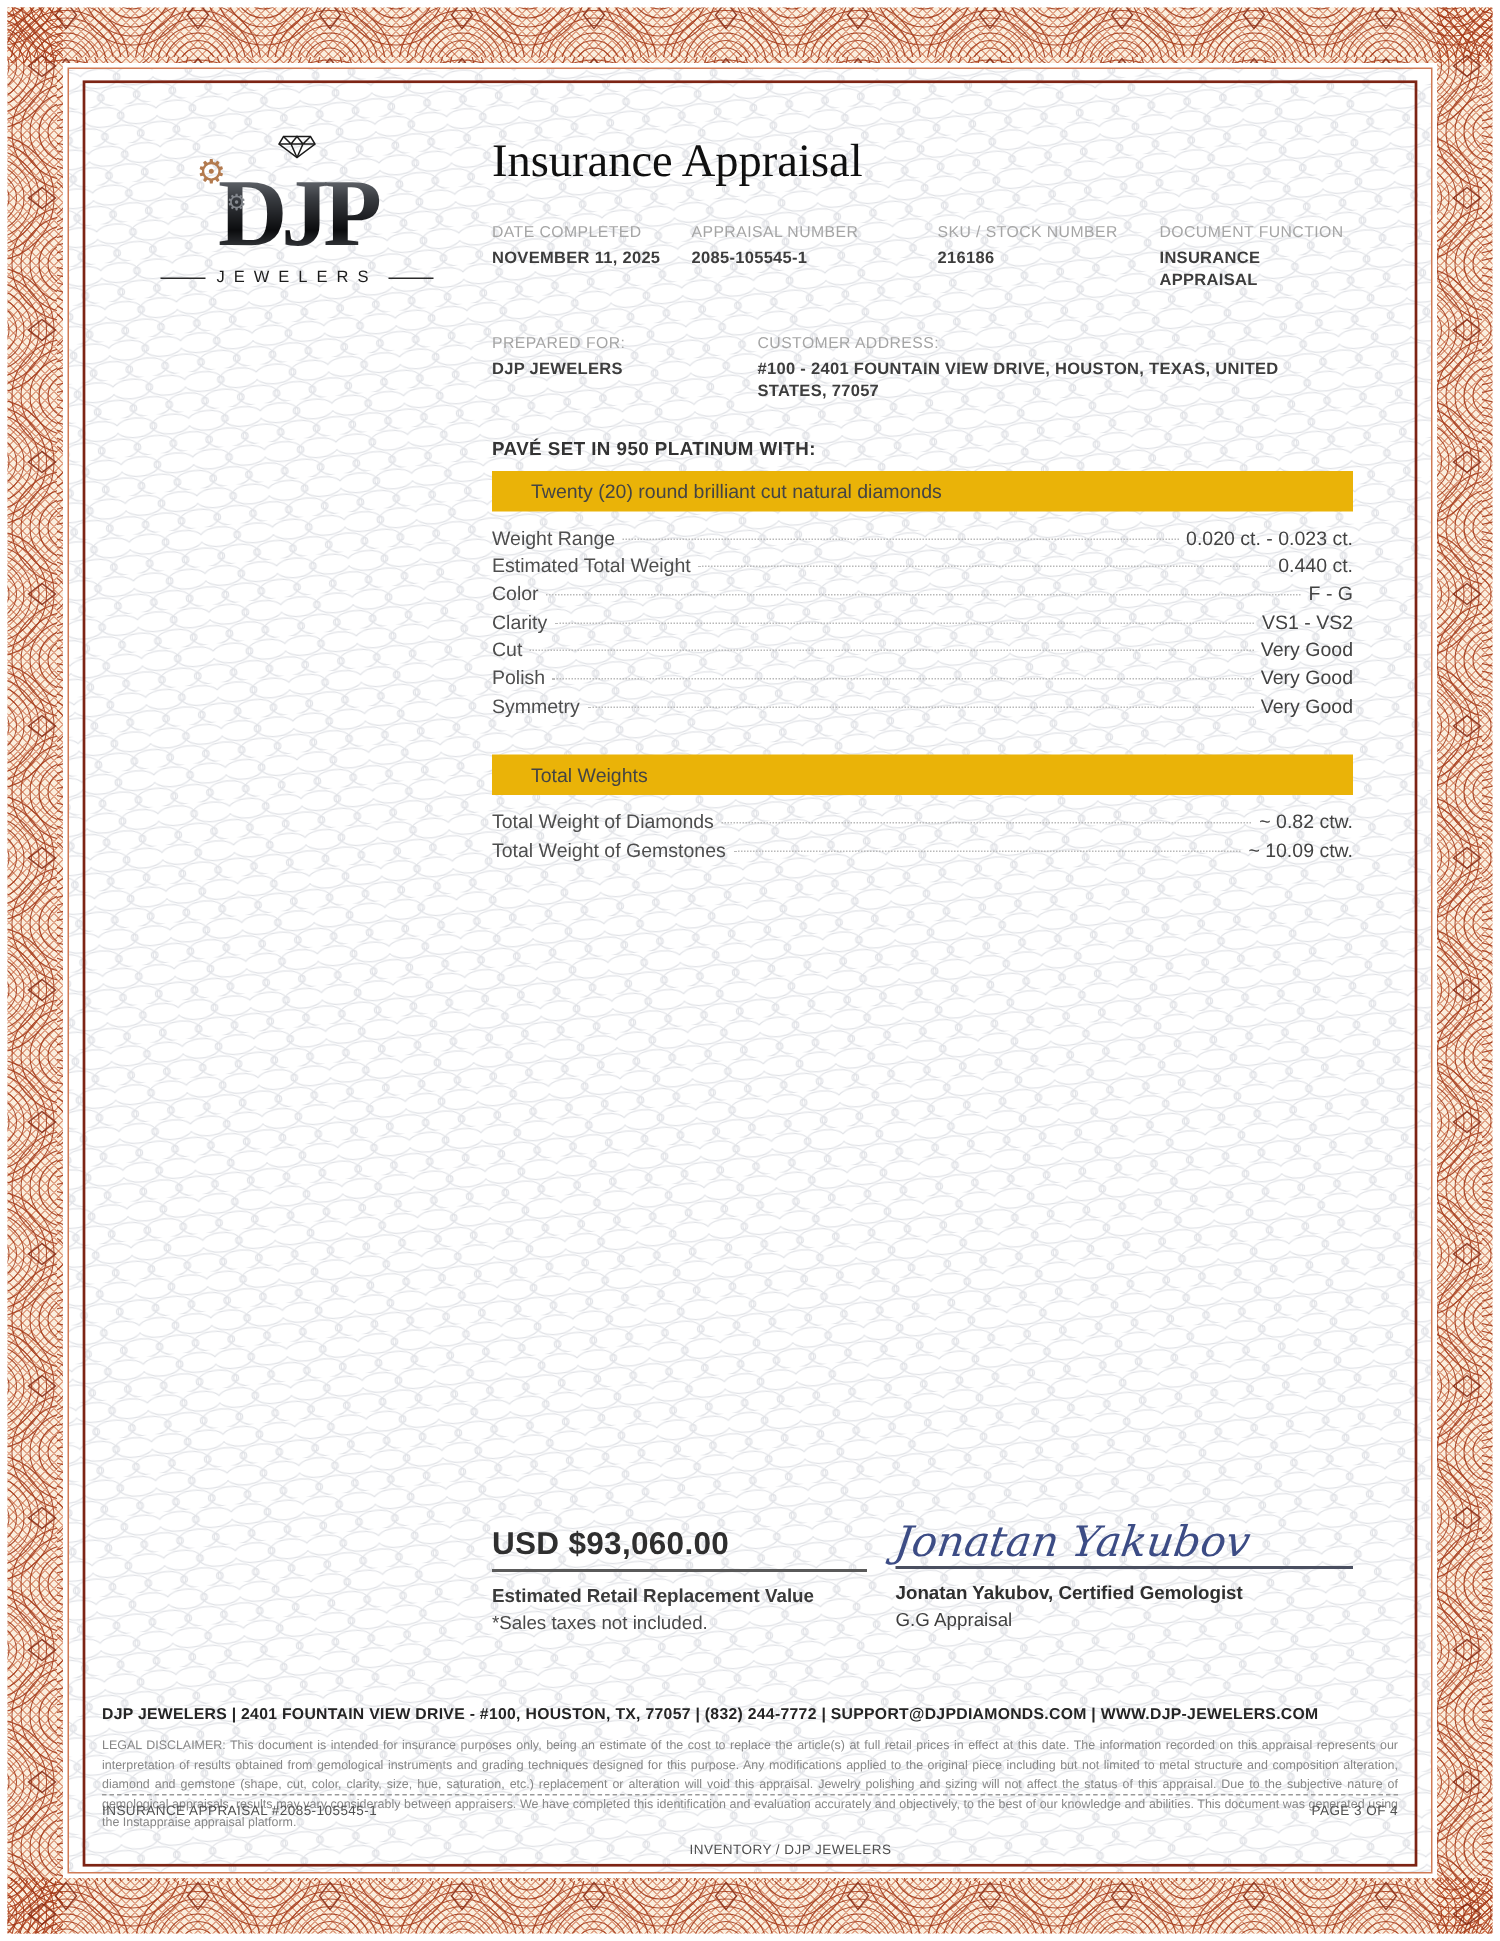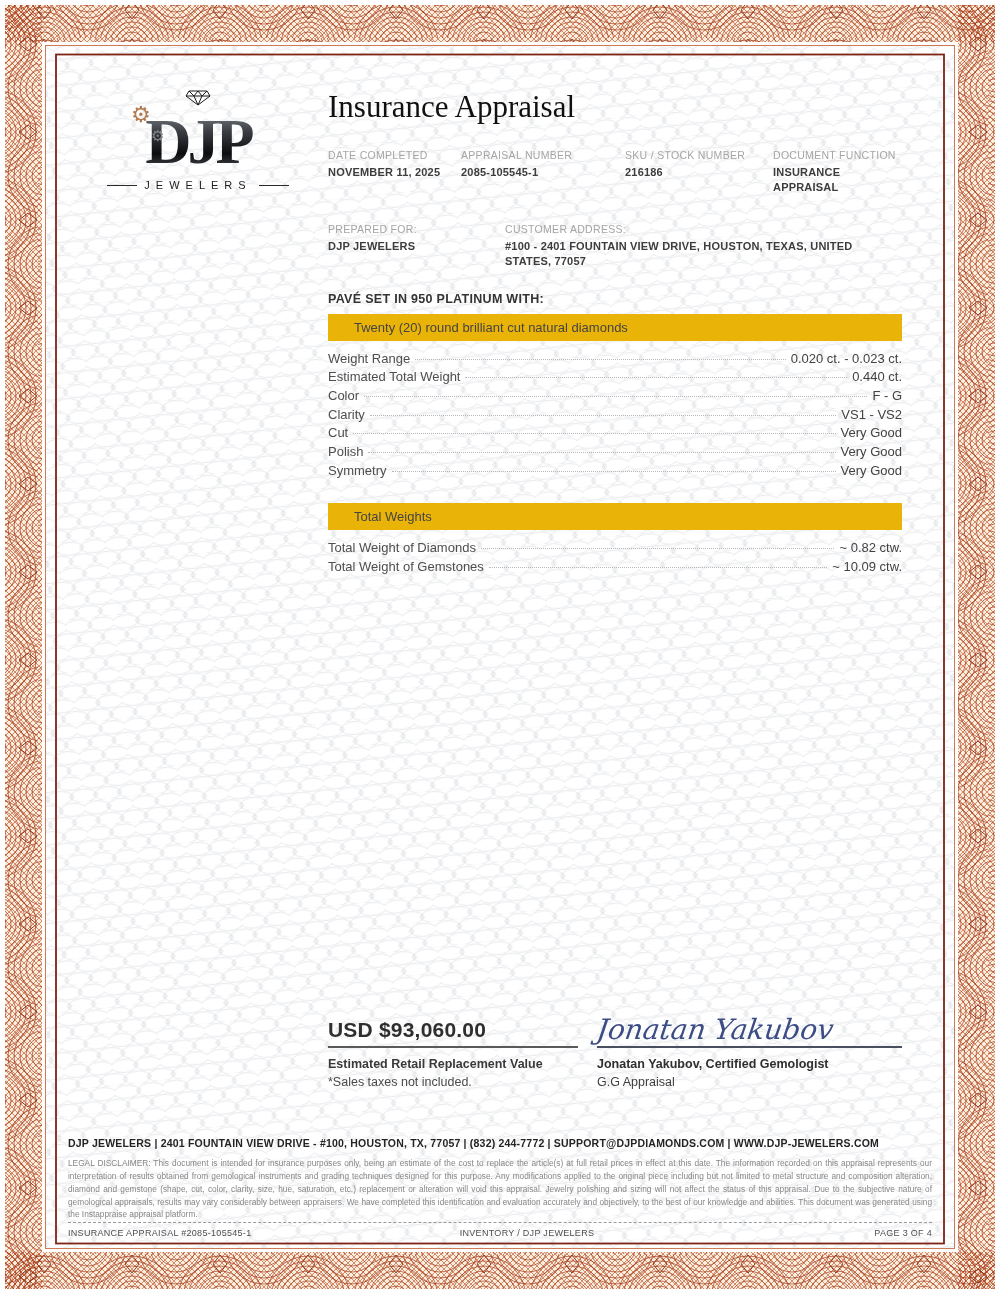--- a/index.html
+++ b/index.html
@@ -41,41 +41,41 @@
   .bar { background:#eab308; margin-top:8px; padding:6px 26px; font-size:13px; color:#444; }
   .totals-bar { margin-top:22px; }
 
   .attrs { margin-top:10px; }
   .attr-row { display:flex; align-items:baseline; height:18.7px; font-size:13px; }
   .attr-row .lbl { white-space:nowrap; color:#4e4e4e; }
   .attr-row .dots { flex:1; border-bottom:1.5px dotted #b9b9b9; margin:0 5px; transform:translateY(-3px); }
   .attr-row .val { white-space:nowrap; color:#424242; }
 
   
-  .valuation-row { display:flex; align-items:flex-end; margin-top:440px; }
+  .valuation-row { display:flex; align-items:center; margin-top:440px; }
   .price-block { width:250px; }
   .price { font-size:21px; font-weight:700; color:#2f2f2f; letter-spacing:.2px; }
   .u-line { border-bottom:2px solid #5a5a5a; margin-top:4px; }
   .price-label { font-size:12.5px; font-weight:700; color:#3a3a3a; margin-top:9px; }
   .price-note { font-size:12.5px; color:#4a4a4a; margin-top:4px; }
   .sig-block { flex:1; margin-left:19px; }
   .sig-script { font-family:"DejaVu Serif", serif; font-style:italic; font-size:28px; color:#3c4c85;
                 transform:skewX(-8deg); height:33px; margin-top:-8px; white-space:nowrap; }
   .sig-line { border-bottom:2px solid #4a4f60; }
   .sig-name { font-size:12.5px; font-weight:700; color:#2f2f2f; margin-top:9px; }
   .sig-role { font-size:12.5px; color:#3f3f3f; margin-top:4px; }
 
   
   .footer-info { position:absolute; left:11px; right:11px; top:1083px; }
   .contact { font-size:10.5px; font-weight:700; color:#242424; letter-spacing:.2px; }
   .disclaimer { margin-top:8px; font-size:8.3px; line-height:1.55; color:#868686; text-align:justify; }
   .footer-bar { position:absolute; left:11px; right:11px; bottom:2px; border-top:1px dashed #9a9a9a;
                 padding:5px 0 3px 0; display:flex; font-size:9px; color:#4f4f4f; letter-spacing:.3px; }
   .fb-left { flex:1.2; text-align:left; }
-  .fb-center { flex:1; text-align:center; }
+  .fb-center { flex:1; text-align:center;margin-top:26px; }
   .fb-right { flex:1; text-align:right; }
 </style>
 </head>
 <body>
 
 <div class="stage">
 
   <svg class="frame" width="1000" height="1294" viewBox="0 0 1000 1294" aria-hidden="true">
     <defs>
       <pattern id="net" width="6" height="6" patternUnits="userSpaceOnUse">

